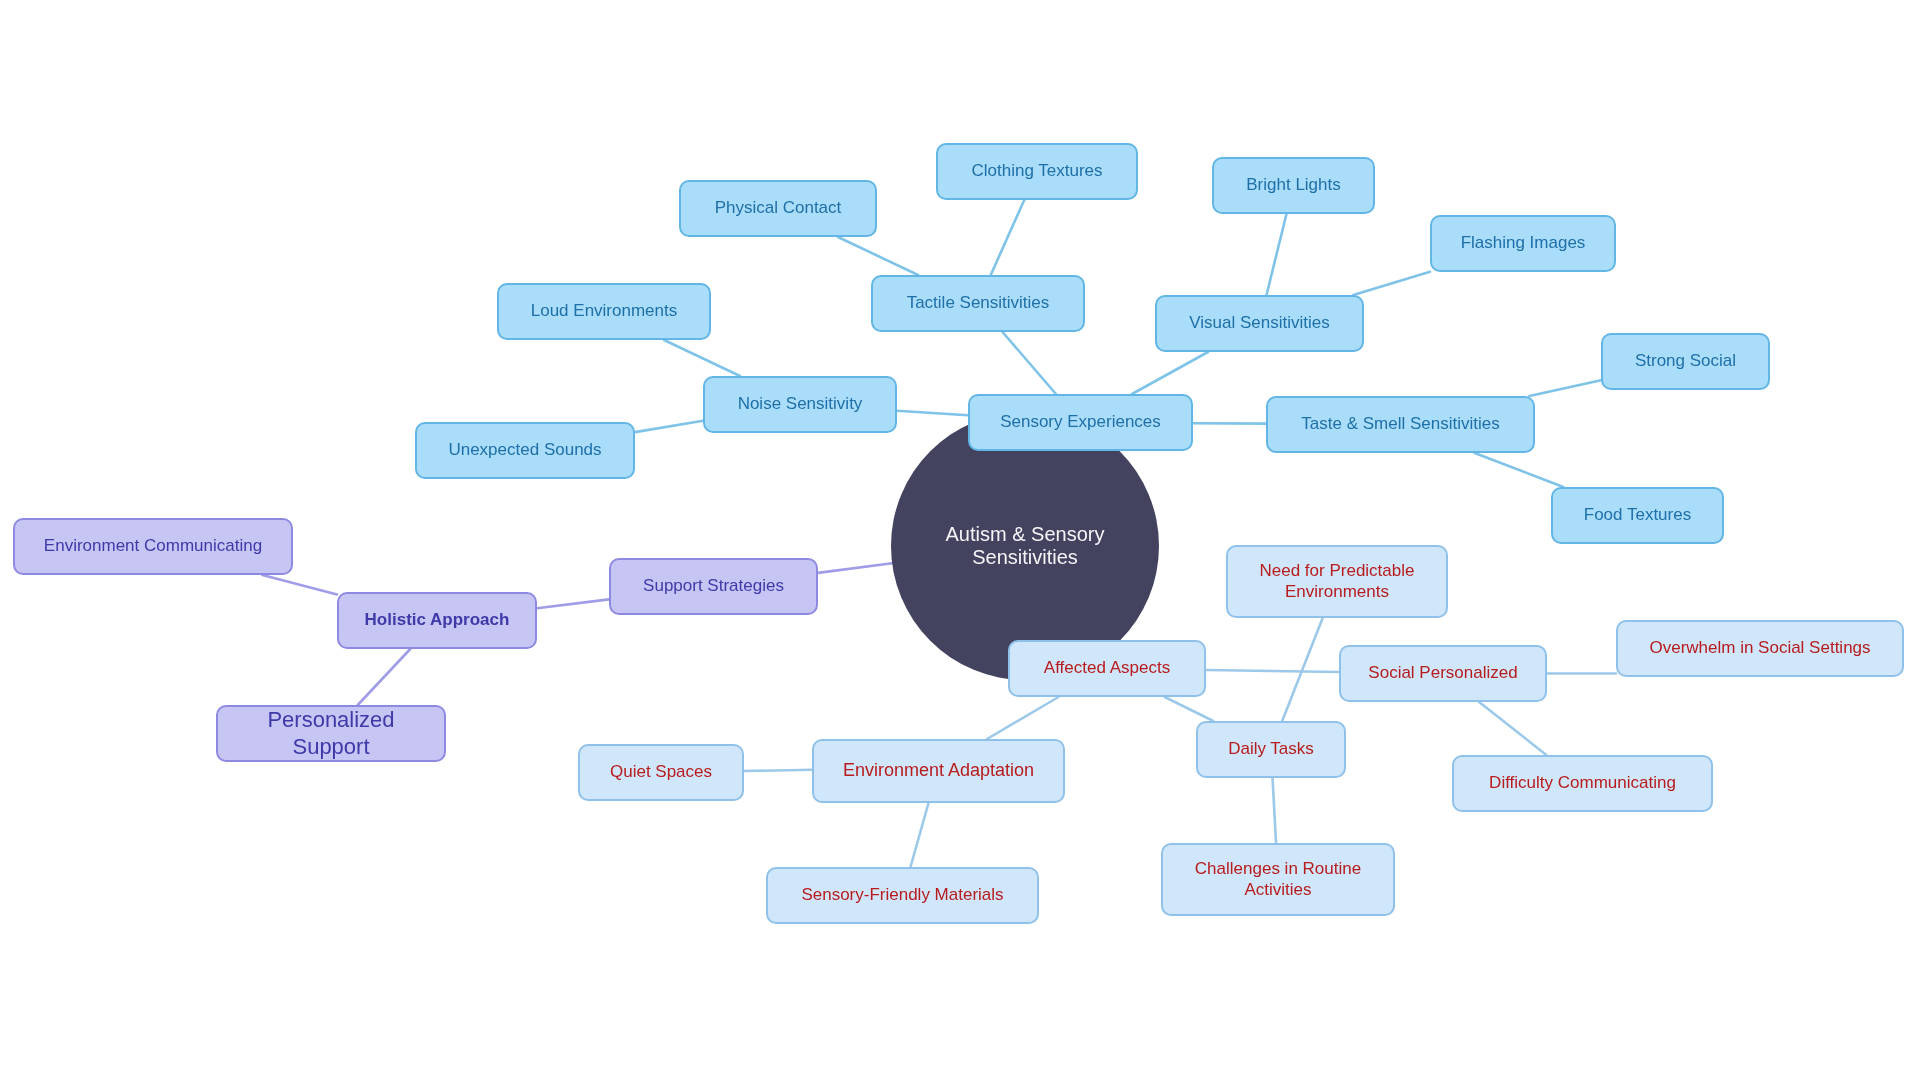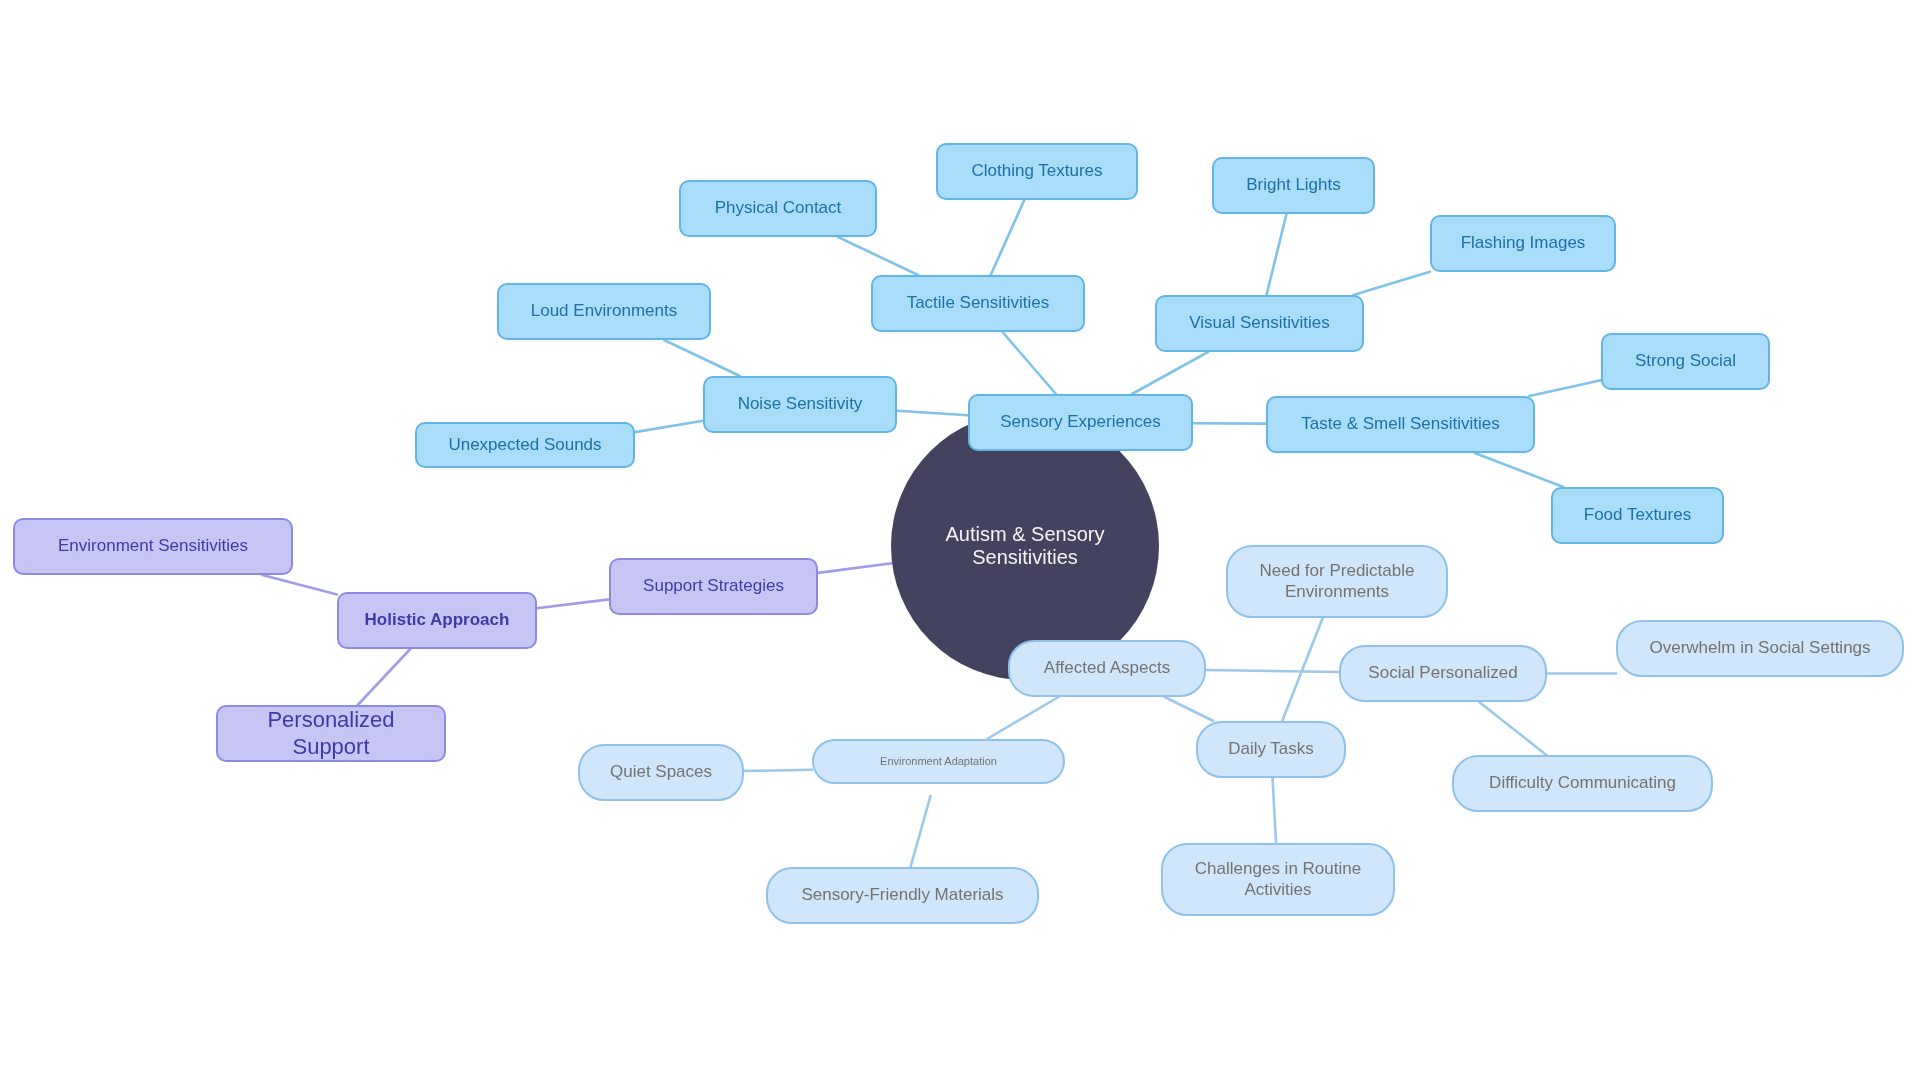--- a/index.html
+++ b/index.html
@@ -40,22 +40,21 @@
   
   .n-blue {
     background: #a9ddf9;
     border-color: #62b6e6;
     color: #1f6fa8;
   }
   
   .n-paleblue {
     background: #cfe6fb;
     border-color: #8fc1ea;
-    color: #737373;
-    border-radius: 26px;
+    color: #b91c1c;
   }
   
   .n-purple {
     background: #c7c5f4;
     border-color: #8e8ae2;
     color: #3f3aa8;
   }
   .root {
     position: absolute;
     box-sizing: border-box;
@@ -102,40 +101,40 @@
       <line x1="337" y1="594.443661971831" x2="262.3783783783784" y2="575" stroke="#9f9ce8" stroke-width="2.6" stroke-linecap="round"></line>
       <line x1="410.2654867256637" y1="649" x2="357.7345132743363" y2="705" stroke="#9f9ce8" stroke-width="2.6" stroke-linecap="round"></line>
     </svg>
   <div id="node-layer">
       <div class="root" style="left: 891px; top: 412px; width: 268px; height: 268px; font-size: 20px; background: rgb(67, 67, 96); color: rgb(244, 244, 247);">
         <span style="padding: 0px 14px;">Autism &amp; Sensory Sensitivities</span>
       </div>
       <div class="node n-blue" style="left: 968px; top: 394px; width: 225px; height: 57px; font-size: 17px;"><span style="padding: 0px 12px;">Sensory Experiences</span></div>
       <div class="node n-blue" style="left: 703px; top: 376px; width: 194px; height: 57px; font-size: 17px;"><span style="padding: 0px 12px;">Noise Sensitivity</span></div>
       <div class="node n-blue" style="left: 497px; top: 283px; width: 214px; height: 57px; font-size: 17px;"><span style="padding: 0px 12px;">Loud Environments</span></div>
-      <div class="node n-blue" style="left: 415px; top: 422px; width: 220px; height: 46px; font-size: 17px;"><span style="padding: 0px 12px;">Unexpected Sounds</span></div>
+      <div class="node n-blue" style="left: 415px; top: 422px; width: 220px; height: 57px; font-size: 17px;"><span style="padding: 0px 12px;">Unexpected Sounds</span></div>
       <div class="node n-blue" style="left: 871px; top: 275px; width: 214px; height: 57px; font-size: 17px;"><span style="padding: 0px 12px;">Tactile Sensitivities</span></div>
       <div class="node n-blue" style="left: 679px; top: 180px; width: 198px; height: 57px; font-size: 17px;"><span style="padding: 0px 12px;">Physical Contact</span></div>
       <div class="node n-blue" style="left: 936px; top: 143px; width: 202px; height: 57px; font-size: 17px;"><span style="padding: 0px 12px;">Clothing Textures</span></div>
       <div class="node n-blue" style="left: 1155px; top: 295px; width: 209px; height: 57px; font-size: 17px;"><span style="padding: 0px 12px;">Visual Sensitivities</span></div>
       <div class="node n-blue" style="left: 1212px; top: 157px; width: 163px; height: 57px; font-size: 17px;"><span style="padding: 0px 12px;">Bright Lights</span></div>
       <div class="node n-blue" style="left: 1430px; top: 215px; width: 186px; height: 57px; font-size: 17px;"><span style="padding: 0px 12px;">Flashing Images</span></div>
       <div class="node n-blue" style="left: 1266px; top: 396px; width: 269px; height: 57px; font-size: 17px;"><span style="padding: 0px 12px;">Taste &amp; Smell Sensitivities</span></div>
       <div class="node n-blue" style="left: 1601px; top: 333px; width: 169px; height: 57px; font-size: 17px;"><span style="padding: 0px 12px;">Strong Social</span></div>
       <div class="node n-blue" style="left: 1551px; top: 487px; width: 173px; height: 57px; font-size: 17px;"><span style="padding: 0px 12px;">Food Textures</span></div>
       <div class="node n-paleblue" style="left: 1008px; top: 640px; width: 198px; height: 57px; font-size: 17px;"><span style="padding: 0px 12px;">Affected Aspects</span></div>
       <div class="node n-paleblue" style="left: 1226px; top: 545px; width: 222px; height: 73px; font-size: 17px;"><span style="padding: 0px 12px;">Need for Predictable
 Environments</span></div>
       <div class="node n-paleblue" style="left: 1339px; top: 645px; width: 208px; height: 57px; font-size: 17px;"><span style="padding: 0px 12px;">Social Personalized</span></div>
       <div class="node n-paleblue" style="left: 1616px; top: 620px; width: 288px; height: 57px; font-size: 17px;"><span style="padding: 0px 12px;">Overwhelm in Social Settings</span></div>
       <div class="node n-paleblue" style="left: 1452px; top: 755px; width: 261px; height: 57px; font-size: 17px;"><span style="padding: 0px 12px;">Difficulty Communicating</span></div>
       <div class="node n-paleblue" style="left: 1196px; top: 721px; width: 150px; height: 57px; font-size: 17px;"><span style="padding: 0px 12px;">Daily Tasks</span></div>
       <div class="node n-paleblue" style="left: 1161px; top: 843px; width: 234px; height: 73px; font-size: 17px;"><span style="padding: 0px 12px;">Challenges in Routine
 Activities</span></div>
-      <div class="node n-paleblue" style="left: 812px; top: 739px; width: 253px; height: 45px; font-size: 11px;"><span style="padding: 0px 12px;">Environment Adaptation</span></div>
+      <div class="node n-paleblue" style="left: 812px; top: 739px; width: 253px; height: 64px; font-size: 18px;"><span style="padding: 0px 12px;">Environment Adaptation</span></div>
       <div class="node n-paleblue" style="left: 578px; top: 744px; width: 166px; height: 57px; font-size: 17px;"><span style="padding: 0px 12px;">Quiet Spaces</span></div>
       <div class="node n-paleblue" style="left: 766px; top: 867px; width: 273px; height: 57px; font-size: 17px;"><span style="padding: 0px 12px;">Sensory-Friendly Materials</span></div>
       <div class="node n-purple" style="left: 609px; top: 558px; width: 209px; height: 57px; font-size: 17px;"><span style="padding: 0px 12px;">Support Strategies</span></div>
       <div class="node n-purple" style="left: 337px; top: 592px; width: 200px; height: 57px; font-size: 17px; font-weight: bold;"><span style="padding: 0px 12px;">Holistic Approach</span></div>
-      <div class="node n-purple" style="left: 13px; top: 518px; width: 280px; height: 57px; font-size: 17px;"><span style="padding: 0px 12px;">Environment Sensitivities</span></div>
+      <div class="node n-purple" style="left: 13px; top: 518px; width: 280px; height: 57px; font-size: 17px;"><span style="padding: 0px 12px;">Environment Communicating</span></div>
       <div class="node n-purple" style="left: 216px; top: 705px; width: 230px; height: 57px; font-size: 22px;"><span style="padding: 0px 12px;">Personalized Support</span></div>
     </div>
 </div>
 
 </body></html>

